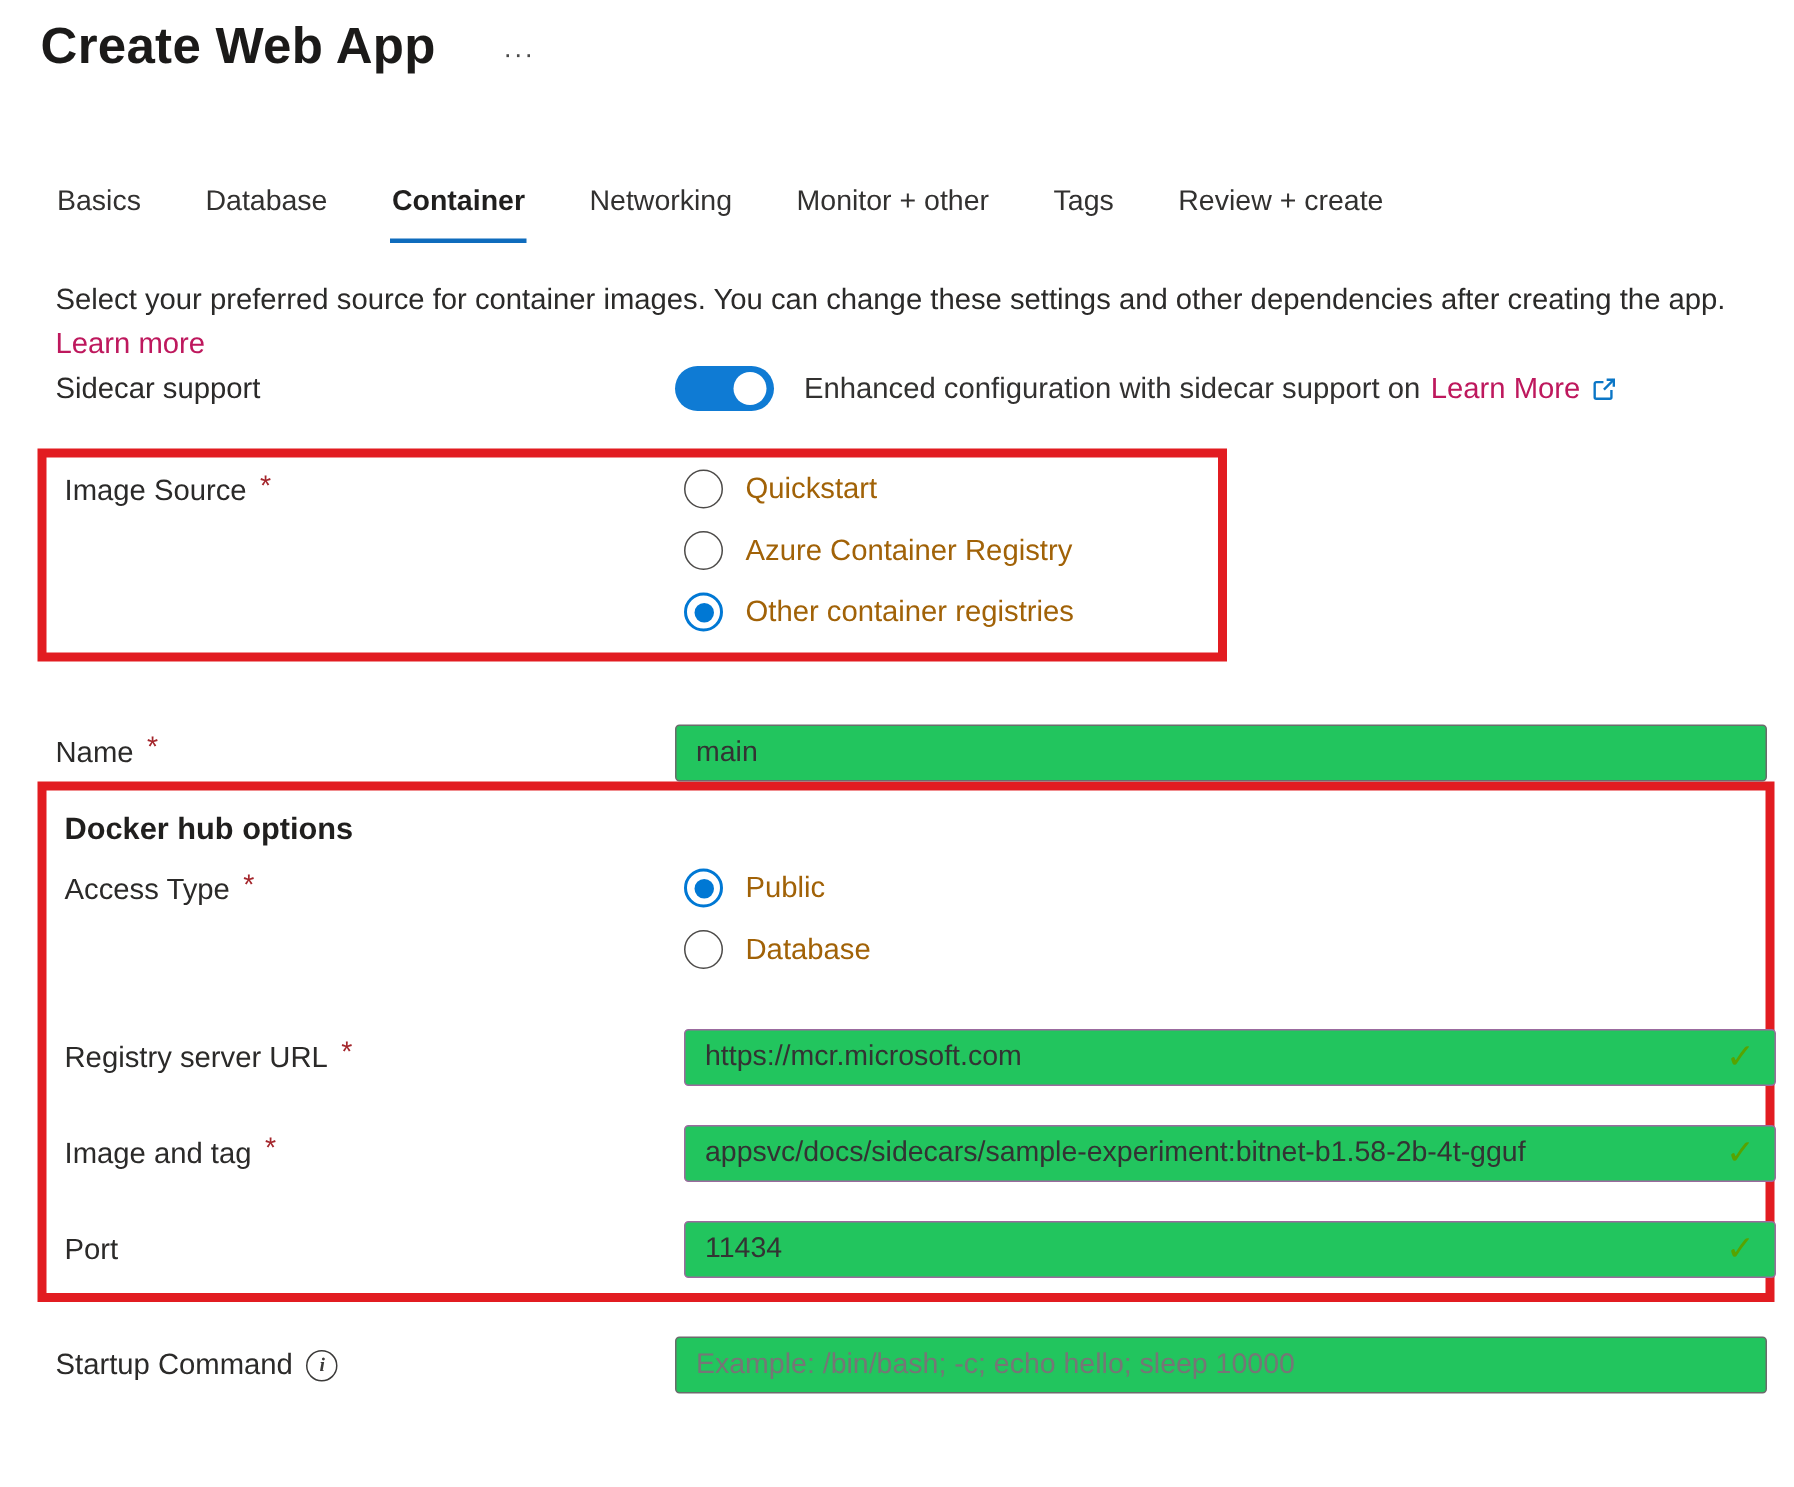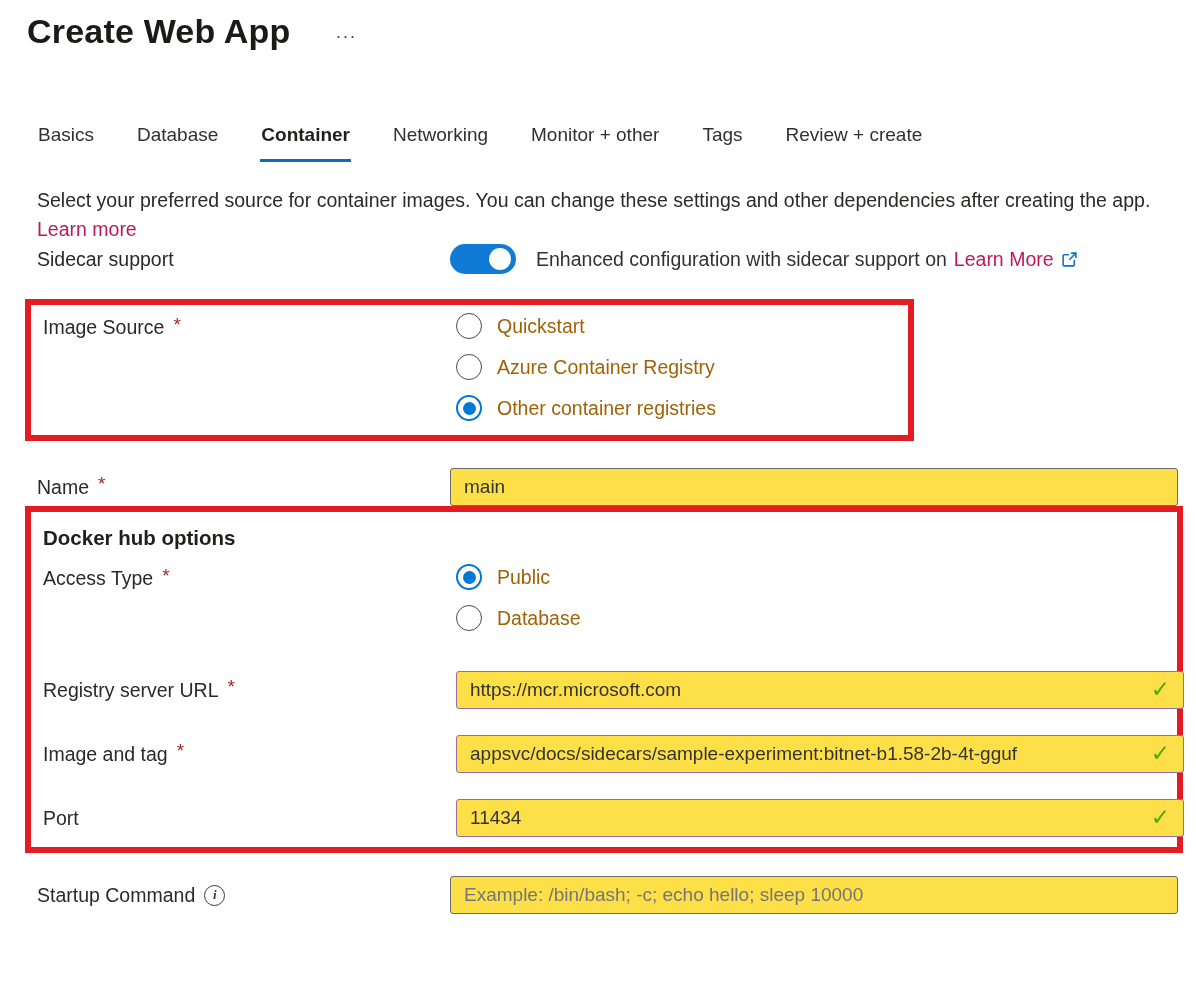--- a/index.html
+++ b/index.html
@@ -31,41 +31,41 @@
 
   
   .sidecar-row { }
   .toggle { width: 66px; height: 30px; border-radius: 16px; background: #0f7bd4; position: relative; cursor: pointer; flex: 0 0 66px; }
   .toggle .knob { position: absolute; top: 4px; right: 5px; width: 22px; height: 22px; border-radius: 50%; background: #ffffff; }
   .toggle-text { margin-left: 20px; font-size: 19.5px; display: flex; align-items: center; gap: 7px; white-space: nowrap; }
   .ext-icon { width: 17px; height: 17px; display: inline-block; }
 
   
   .hl-box { border: 6px solid #e21c21; margin-left: 25px; }
-  .hl-box-1 { width: 889px; margin-top: 25px; padding: 8px 0 14px 6px; }
+  .hl-box-1 { width: 793px; margin-top: 25px; padding: 8px 0 14px 6px; }
   .hl-box-2 { width: 1158px; padding: 6px 0 10px 6px; }
   .hl-box .row { margin-left: 6px; }
   .hl-box .lbl { flex-basis: 413px; }
 
   
   .radio-group { display: flex; flex-direction: column; gap: 15px; }
   .radio-row { display: flex; align-items: center; gap: 15px; cursor: pointer; }
   .radio { width: 26px; height: 26px; border-radius: 50%; border: 1.6px solid #4c4a48; background: #fff; flex: 0 0 26px; position: relative; }
   .radio.selected { border: 2px solid #0078d4; }
   .radio.selected::after { content: ""; position: absolute; left: 50%; top: 50%; width: 13px; height: 13px; margin: -6.5px 0 0 -6.5px; border-radius: 50%; background: #0078d4; }
   .radio-label { font-size: 19.5px; color: #a16207; }
 
   
   .input-wrap { position: relative; }
-  .txt { height: 38px; width: 728px; border: 1px solid #6b6b6b; border-radius: 3px; padding: 0 40px 0 13px; font-size: 19px; color: #333; font-family: "Liberation Sans", "DejaVu Sans", sans-serif; outline: none; background: #fde047; }
+  .txt { height: 38px; width: 728px; border: 1px solid #6b6b6b; border-radius: 3px; padding: 0 40px 0 13px; font-size: 19px; color: #333; font-family: "Liberation Sans", "DejaVu Sans", sans-serif; outline: none; background: #22c55e; }
   .txt::placeholder { color: #767676; opacity: 1; }
   .txt.valid { border-color: #9b6a9e; }
   .check { position: absolute; right: 14px; top: 5px; color: #57a300; font-size: 23px; font-weight: 700; pointer-events: none; }
 
-  .name-row { margin-top: 27px; }
+  .name-row { margin-top: 42px; }
 
   
   .section-heading { font-size: 20.5px; font-weight: 700; color: #201f1e; margin: 8px 0 14px 6px; }
   .access-row { align-items: flex-start; }
   .access-row .lbl { margin-top: 3px; }
   .spaced { margin-top: 40px; }
   .spaced-sm { margin-top: 26px; }
 
   
   .info-icon { width: 21px; height: 21px; border: 1.6px solid #3b3a39; border-radius: 50%; display: inline-flex; align-items: center; justify-content: center; font-size: 13px; color: #3b3a39; font-family: "Liberation Serif", serif; font-style: italic; font-weight: 700; cursor: pointer; flex: 0 0 21px; }

